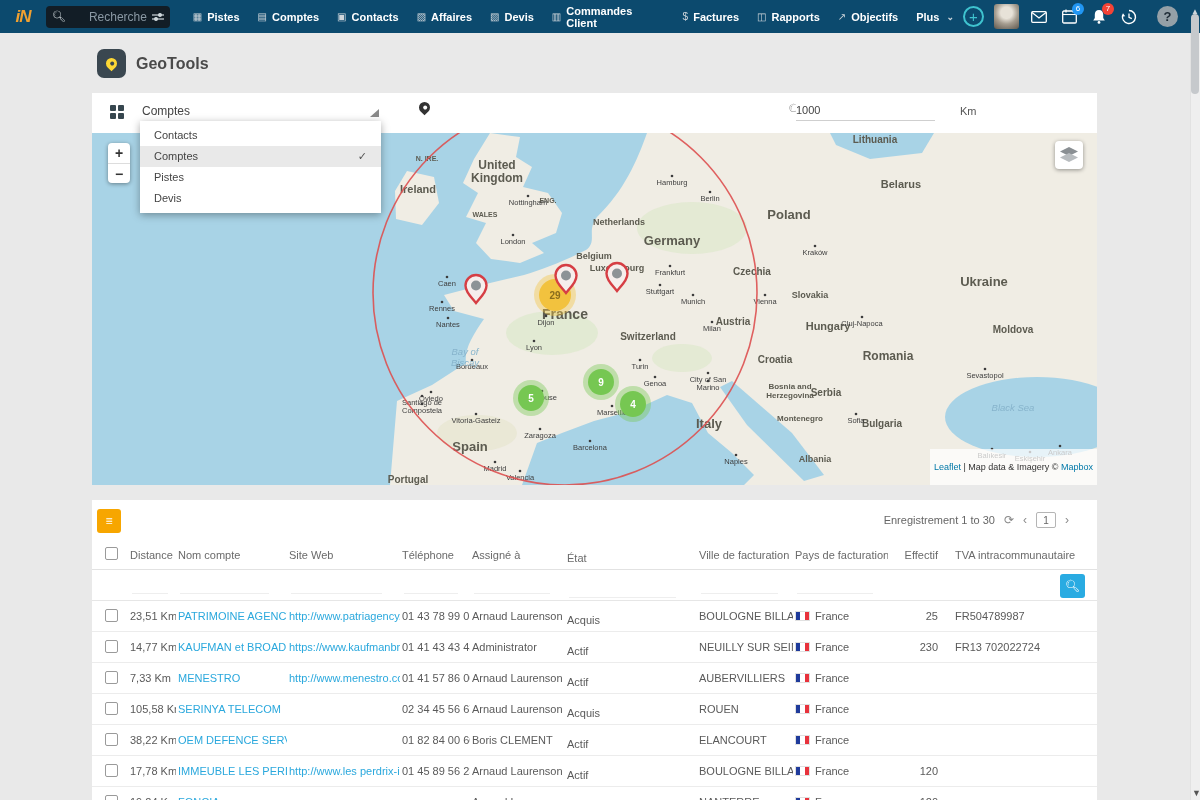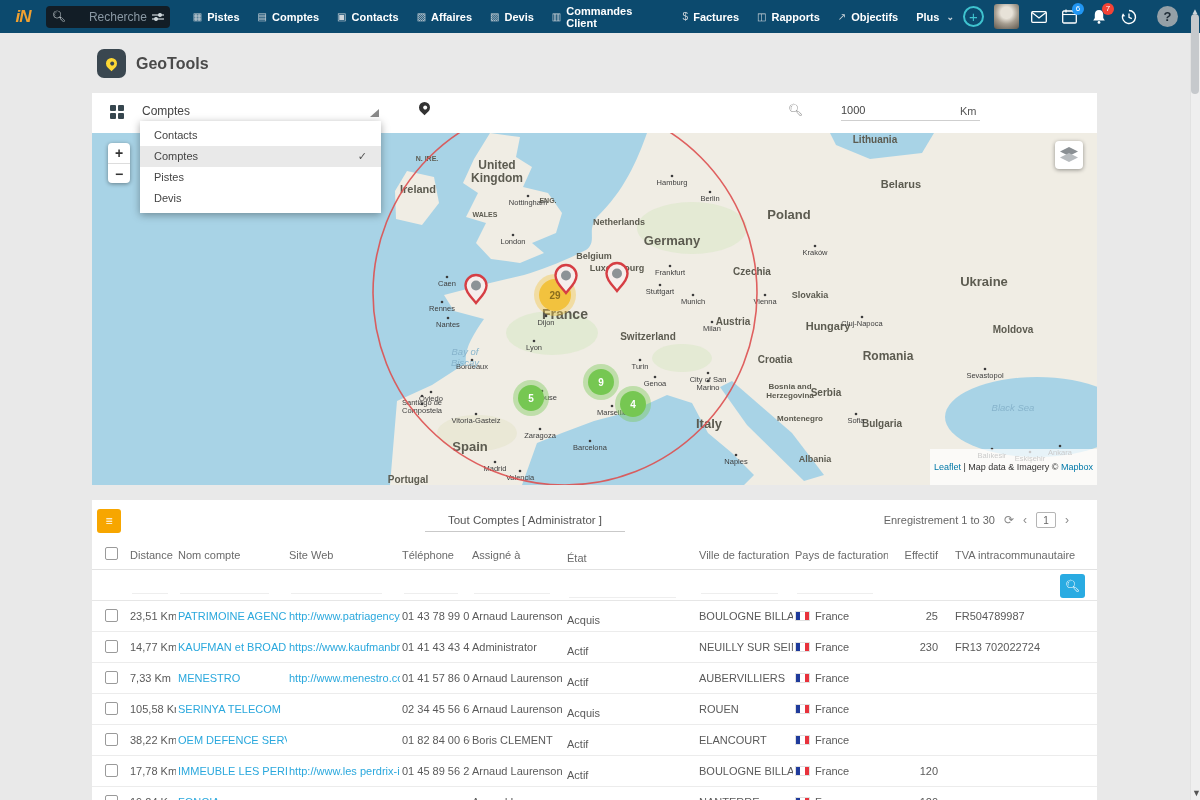--- a/index.html
+++ b/index.html
@@ -59,21 +59,21 @@
                         border-left:9px solid transparent; border-bottom:8px solid #8a8a8a; }
   .loc-pin-ico { position:absolute; left:327px; top:9px; width:11px; height:11px; background:#333;
                  border-radius:50% 50% 50% 0; transform:rotate(-45deg); }
   .loc-pin-ico:after { content:""; position:absolute; width:4px; height:4px; background:#fff;
                        border-radius:50%; top:3.5px; left:3.5px; }
   .addr-input { position:absolute; left:356px; top:6px; width:282px; height:22px; border:none;
                 border-bottom:1px solid #cfcfcf; outline:none; font-size:11px; color:#555;
                 font-family:"Liberation Sans",sans-serif; }
   .addr-input::placeholder { color:#b5b5b5; }
   .radius-mag { position:absolute; left:696px; top:10px; color:#8a8a8a; font-size:12px; }
-  .radius-input { position:absolute; left:749px; top:6px; width:139px; height:22px; border:none;
+  .radius-input { position:absolute; left:704px; top:6px; width:139px; height:22px; border:none;
                   border-bottom:1px solid #cfcfcf; outline:none; font-size:11px; color:#444;
                   font-family:"Liberation Sans",sans-serif; }
   .radius-unit { position:absolute; left:868px; top:12px; font-size:11px; color:#555; }
 
   
   .dropdown { position:absolute; left:48px; top:28px; width:241px; background:#fff; z-index:40;
               box-shadow:0 2px 8px rgba(0,0,0,.35); padding:4px 0; }
   .dd-item { height:21px; line-height:21px; font-size:11px; color:#444; padding:0 14px;
              display:flex; justify-content:space-between; cursor:pointer; }
   .dd-item.sel { background:#e9e9e9; }
@@ -463,21 +463,20 @@
     </div>
     <div class="attrib">
       <a>Leaflet</a><span> | Map data &amp; Imagery © </span><a>Mapbox</a>
     </div>
   </div>
 </div>
 
 <div class="card2">
   <div class="tbl-toolbar">
     <div class="menu-btn">≡</div>
-    <div class="view-select">Tout Comptes [ Administrator ]</div>
     <div class="pager">
       <span>Enregistrement 1 to 30</span>
       <span class="pico">⟳</span>
       <span class="pico">‹</span>
       <div class="page-box">1</div>
       <span class="pico">›</span>
     </div>
   </div>
   <div class="thead" id="thead">
       <div class="c c0"><span class="cb"></span></div>

